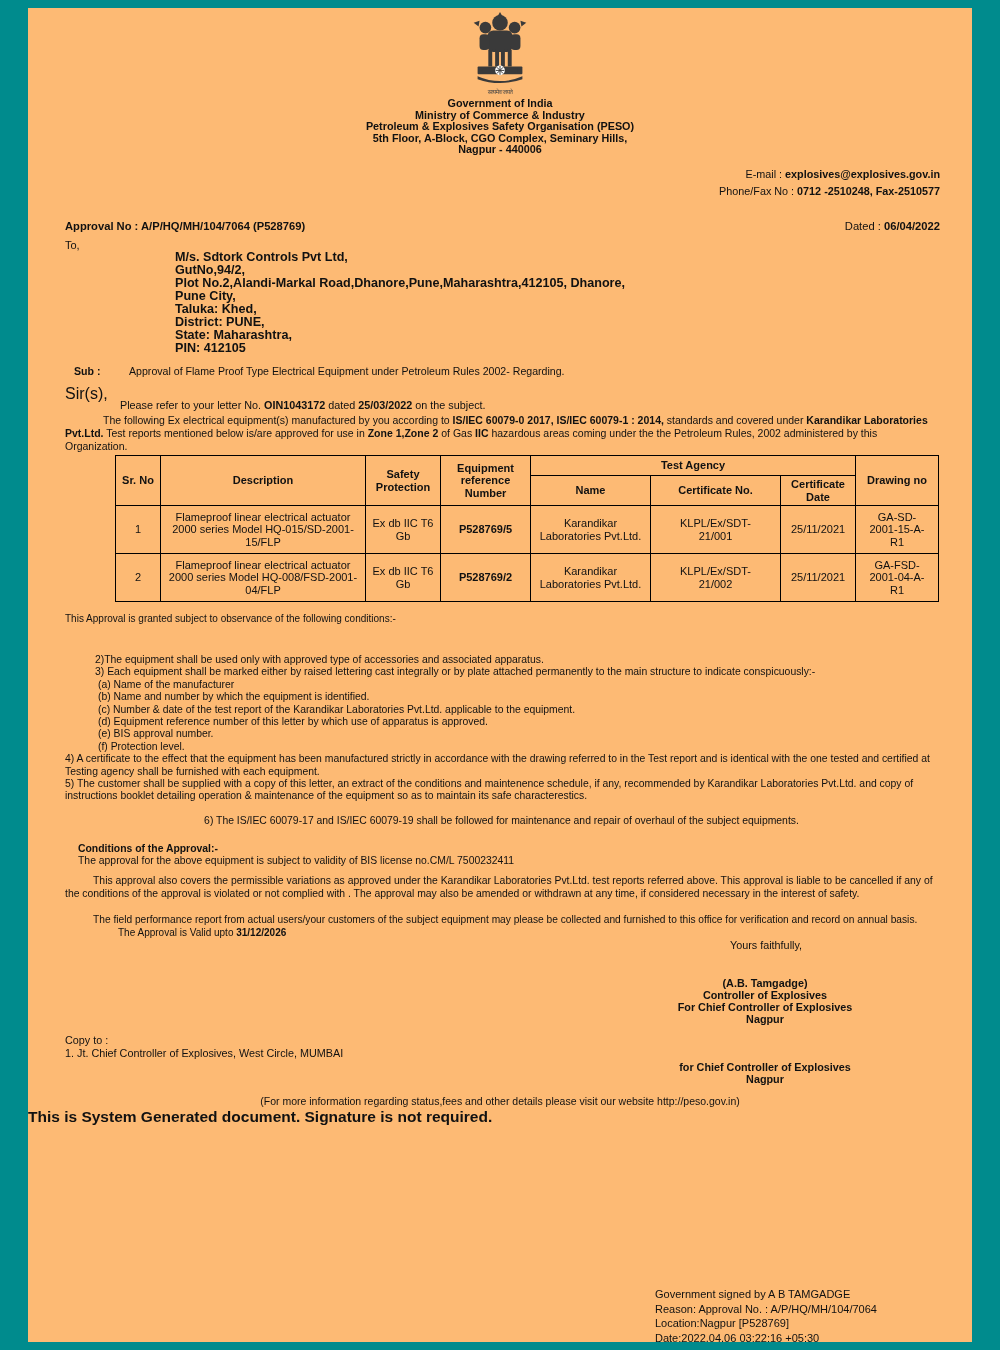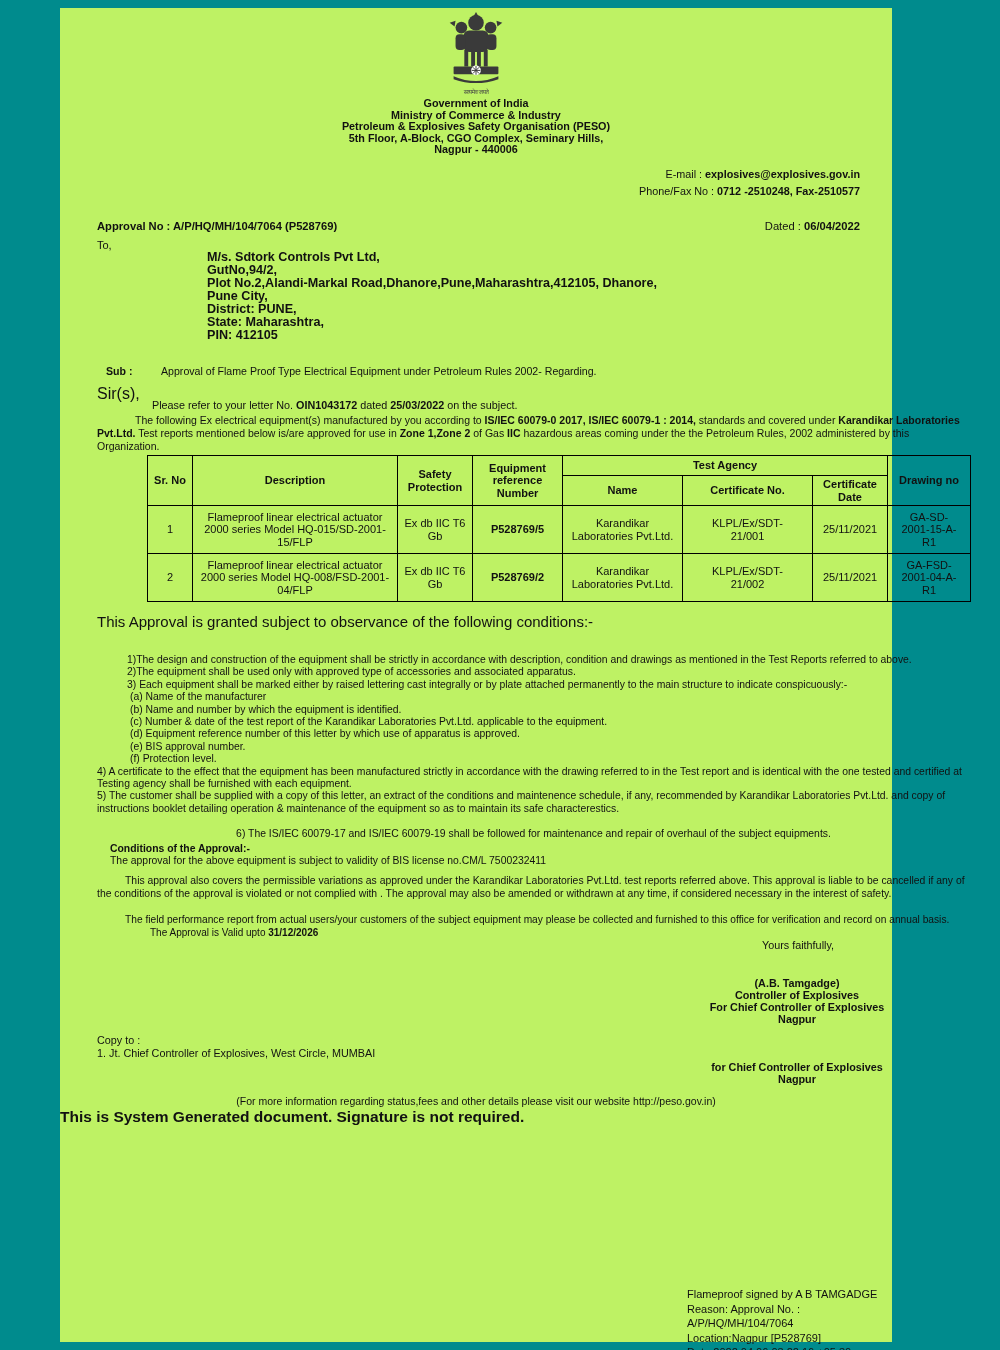--- a/index.html
+++ b/index.html
@@ -6,23 +6,22 @@
   html,body { width:1000px; height:1350px; }
   body {
     position: relative;
     background: #008b8d;
     font-family: "Liberation Sans", "DejaVu Sans", sans-serif;
     color: #111;
   }
   .page {
     position: absolute;
     left: 28px; top: 8px;
-    width: 832px; height: 1334px;
-    background: #bef264;
-    margin-left: 32px;
+    width: 944px; height: 1334px;
+    background: #fdba74;
   }
   
   .masthead { position: absolute; top: 0; left: 0; width: 100%; text-align: center; }
   .emblem-wrap { padding-top: 3px; }
   .emblem-caption { font-size: 6px; color: #444; letter-spacing: -0.5px; line-height: 6px; }
   .masthead-lines { margin-top: 3px; font-weight: bold; font-size: 10.8px; line-height: 11.6px; }
   
   .contact { position: absolute; top: 158px; right: 32px; text-align: right; font-size: 10.8px; line-height: 17px; }
   .contact b { font-weight: bold; }
   
@@ -46,21 +45,21 @@
   .col-ref { width: 90px; } .col-name { width: 120px; } .col-certno { width: 130px; }
   .col-certdate { width: 75px; } .col-draw { width: 83px; }
   tr.hdr-top th { height: 20px; }
   tr.hdr-sub th { height: 30px; }
   tr.data-row td { height: 48px; }
   td.cell-desc { text-align: left; }
   td.cell-ref { font-weight: bold; }
   .wrap-certno { display: inline-block; width: 86px; }
   .wrap-draw { display: inline-block; width: 64px; }
   
-  .granted { position: absolute; top: 605px; left: 37px; font-size: 15px; text-align: center; }
+  .granted { position: absolute; top: 605px; left: 37px; font-size: 10px; text-align: center; }
   .conditions { position: absolute; top: 646px; left: 37px; width: 873px; font-size: 10.4px; line-height: 12.4px; }
   .c1 { margin-left: 30px; }
   .c2 { margin-left: 33px; }
   .gap-above { margin-top: 12.4px; text-align: center; }
   .cond-head { position: absolute; top: 835px; left: 50px; font-size: 10.4px; font-weight: bold; }
   .bis-line { position: absolute; top: 847px; left: 50px; font-size: 10.4px; }
   .variations { position: absolute; top: 867px; left: 37px; width: 873px; font-size: 10.4px; line-height: 12.6px; text-indent: 28px; }
   .field-block { position: absolute; top: 906px; left: 37px; width: 876px; font-size: 10.2px; line-height: 12.6px; }
   .field-p { text-indent: 28px; white-space: nowrap; }
   .valid-line { margin-left: 53px; font-size: 10px; }
@@ -124,20 +123,21 @@
     <span class="appr">Approval No : A/P/HQ/MH/104/7064 (P528769)</span>
     <span><span>Dated : </span><b>06/04/2022</b></span>
   </div>
 
   <div class="to-salute">To,</div>
   <div class="addr">
     <div>M/s. Sdtork Controls Pvt Ltd,</div>
     <div>GutNo,94/2,</div>
     <div>Plot No.2,Alandi-Markal Road,Dhanore,Pune,Maharashtra,412105, Dhanore,</div>
     <div>Pune City,</div>
+    <div>Taluka: Khed,</div>
     <div>District: PUNE,</div>
     <div>State: Maharashtra,</div>
     <div>PIN: 412105</div>
   </div>
 
   <div class="sub-row">
     <span class="sub-label">Sub :</span><span>Approval of Flame Proof Type Electrical Equipment under Petroleum Rules 2002- Regarding.</span>
   </div>
   <div class="sirs">Sir(s),</div>
   <div class="refer">
@@ -192,21 +192,20 @@
         <td><span class="wrap-certno">KLPL/Ex/SDT-21/002</span></td>
         <td>25/11/2021</td>
         <td><span class="wrap-draw">GA-FSD-2001-04-A-R1</span></td>
       </tr>
     </tbody>
   </table>
 
   <div class="granted">This Approval is granted subject to observance of the following conditions:-</div>
 
   <div class="conditions">
-    <div class="c1">1)The design and construction of the equipment shall be strictly in accordance with description, condition and drawings as mentioned in the Test Reports referred to above.</div>
     <div class="c1">2)The equipment shall be used only with approved type of accessories and associated apparatus.</div>
     <div class="c1">3) Each equipment shall be marked either by raised lettering cast integrally or by plate attached permanently to the main structure to indicate conspicuously:-</div>
     <div class="c2">(a) Name of the manufacturer</div>
     <div class="c2">(b) Name and number by which the equipment is identified.</div>
     <div class="c2">(c) Number &amp; date of the test report of the Karandikar Laboratories Pvt.Ltd. applicable to the equipment.</div>
     <div class="c2">(d) Equipment reference number of this letter by which use of apparatus is approved.</div>
     <div class="c2">(e) BIS approval number.</div>
     <div class="c2">(f) Protection level.</div>
     <div>4) A certificate to the effect that the equipment has been manufactured strictly in accordance with the drawing referred to in the Test report and is identical with the one tested and certified at Testing agency shall be furnished with each equipment.</div>
     <div>5) The customer shall be supplied with a copy of this letter, an extract of the conditions and maintenence schedule, if any, recommended by Karandikar Laboratories Pvt.Ltd. and copy of instructions booklet detailing operation &amp; maintenance of the equipment so as to maintain its safe characterestics.</div>
@@ -238,19 +237,19 @@
 
   <div class="for-chief">
     <div>for Chief Controller of Explosives</div>
     <div>Nagpur</div>
   </div>
 
   <div class="info-line">(For more information regarding status,fees and other details please visit our website http://peso.gov.in)</div>
   <div class="sys-note">This is System Generated document. Signature is not required.</div>
 
   <div class="digital-sig">
-    <div>Flameproof signed by A B TAMGADGE</div>
+    <div>Government signed by A B TAMGADGE</div>
     <div>Reason: Approval No. : A/P/HQ/MH/104/7064</div>
     <div>Location:Nagpur [P528769]</div>
     <div>Date:2022.04.06 03:22:16 +05:30</div>
   </div>
 
 </div>
 
 </body></html>

